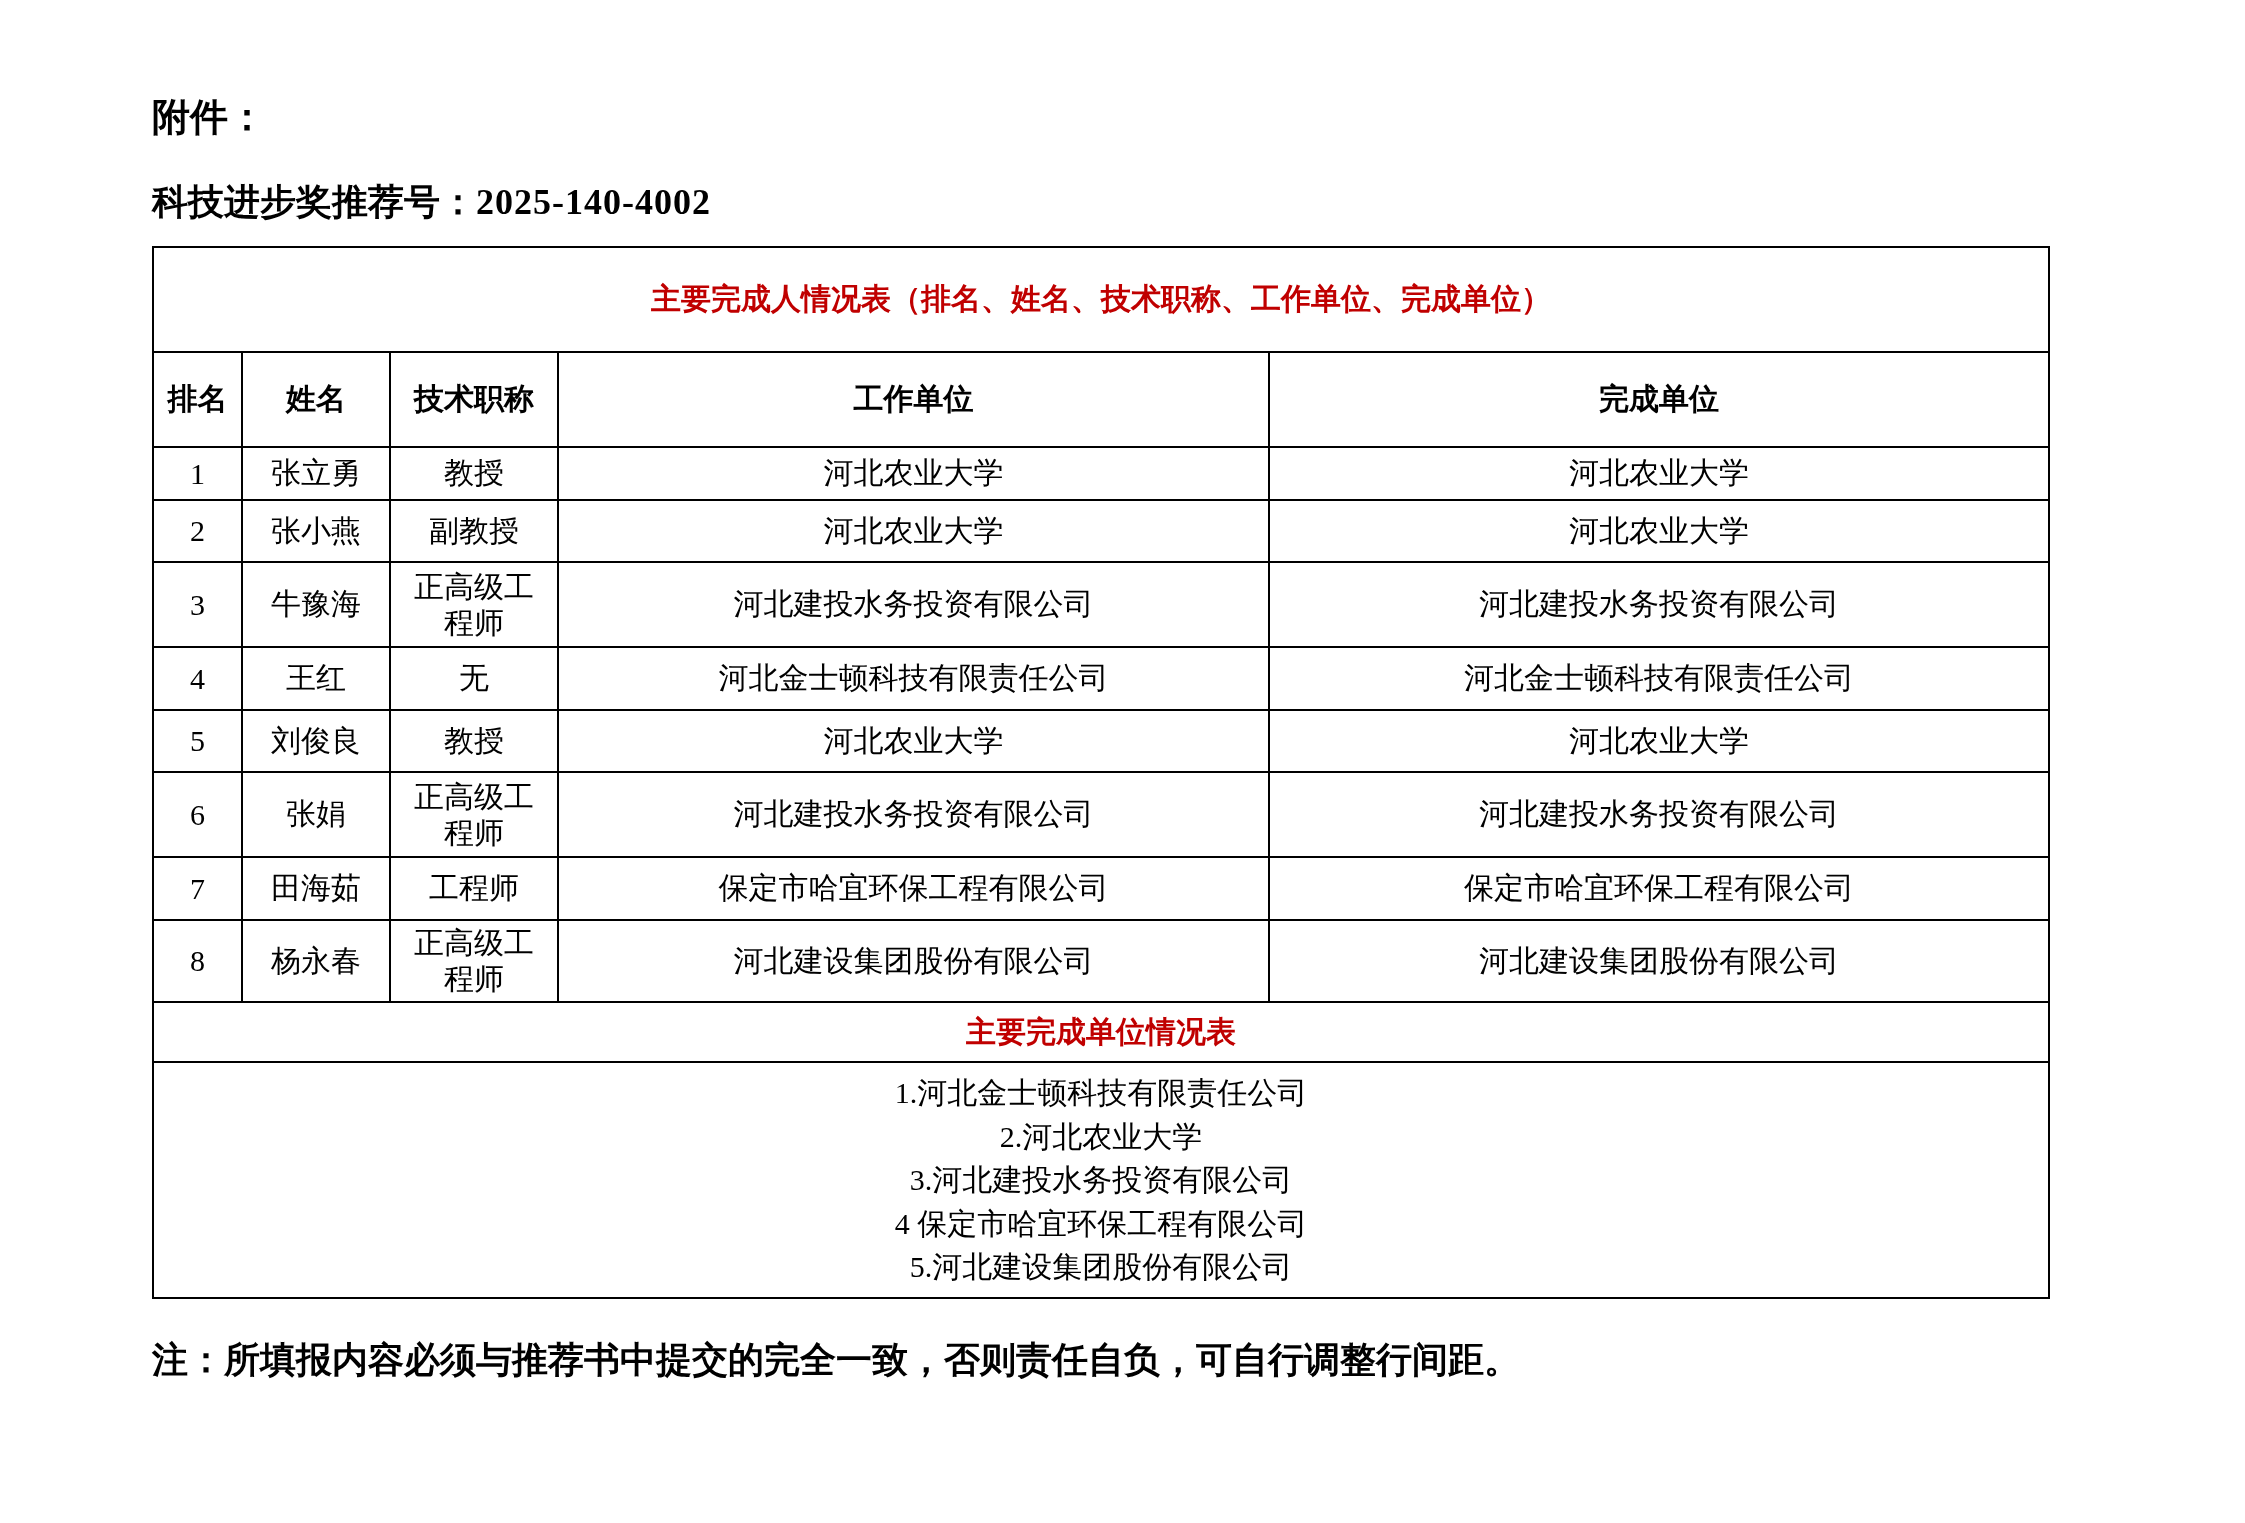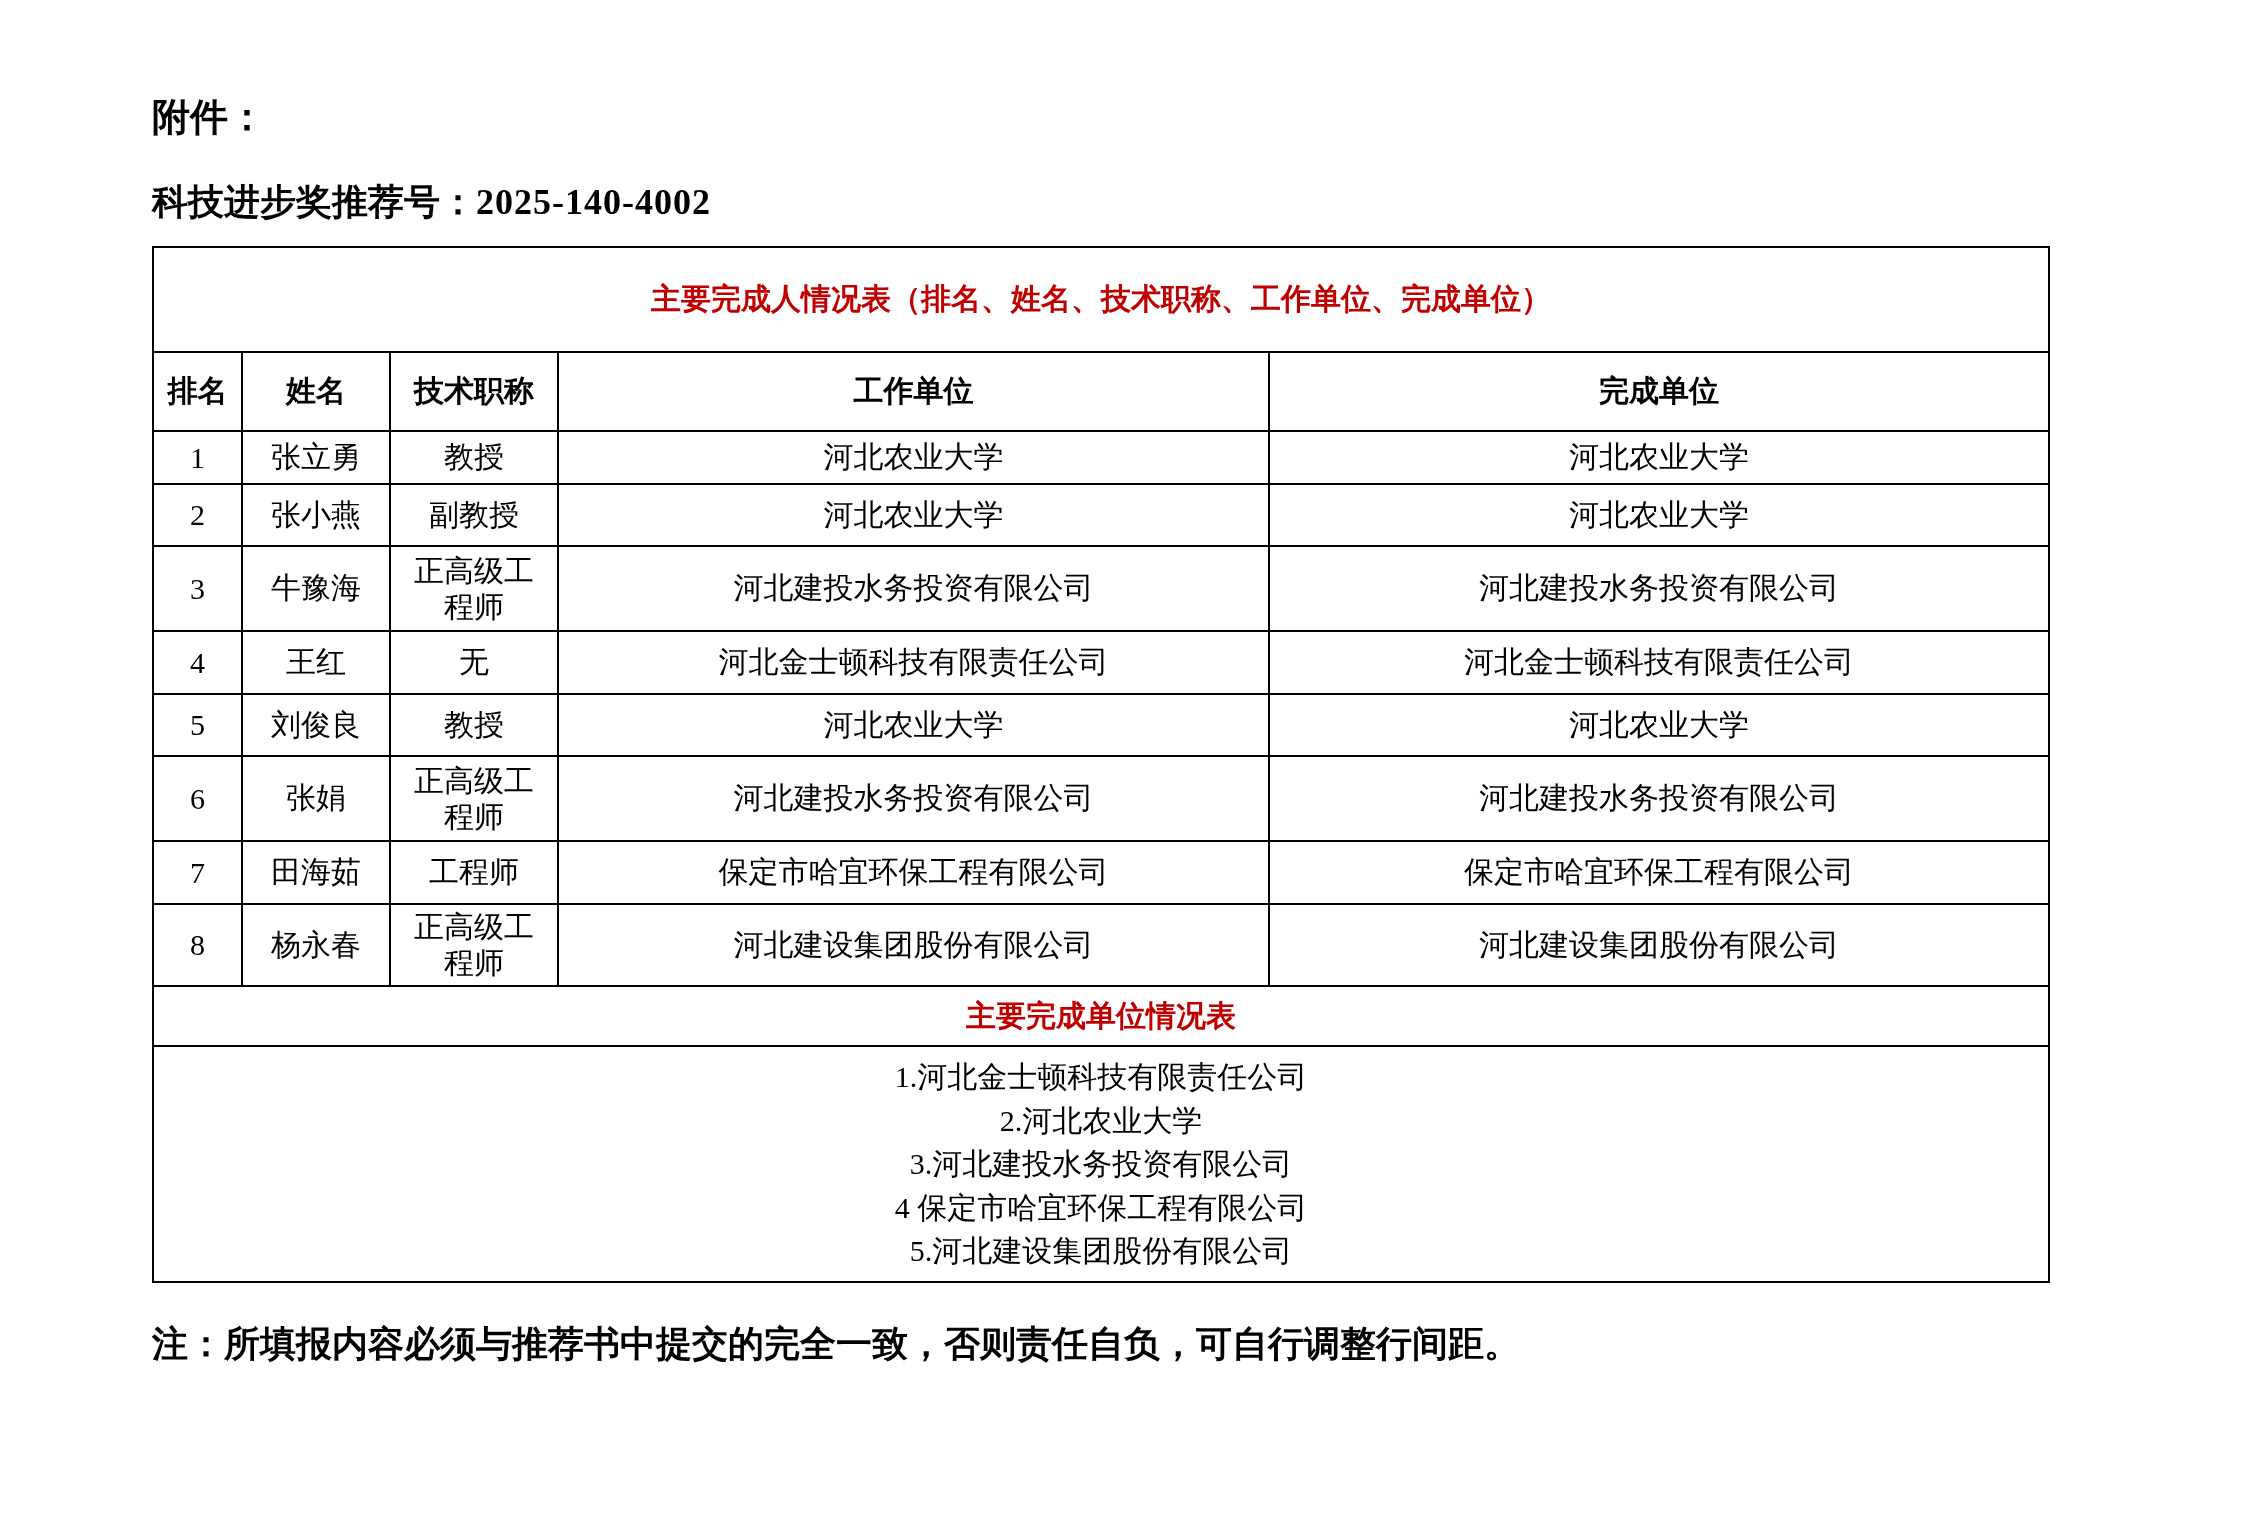--- a/index.html
+++ b/index.html
@@ -61,21 +61,21 @@
     vertical-align: top !important;
     padding: 8px 12px !important;
     font-size: 29px;
     line-height: 1.45;
   }
   .unit-line { text-align: center; }
 
   .rh55  { height: 55px;  }
   .rh54  { height: 54px;  }
   .rh105 { height: 105px; border-radius: 10px; }
-  .rh79  { height: 79px;  }
+  .rh79  { height: 95px;  }
   .rh53  { height: 53px;  }
   .rh62  { height: 62px;  }
   .rh85  { height: 85px;  }
   .rh63  { height: 63px;  }
   .rh82  { height: 82px;  }
   .rh60  { height: 60px;  }
   .rh231 { height: 231px; }
 
   .note {
     margin-top: 40px;

